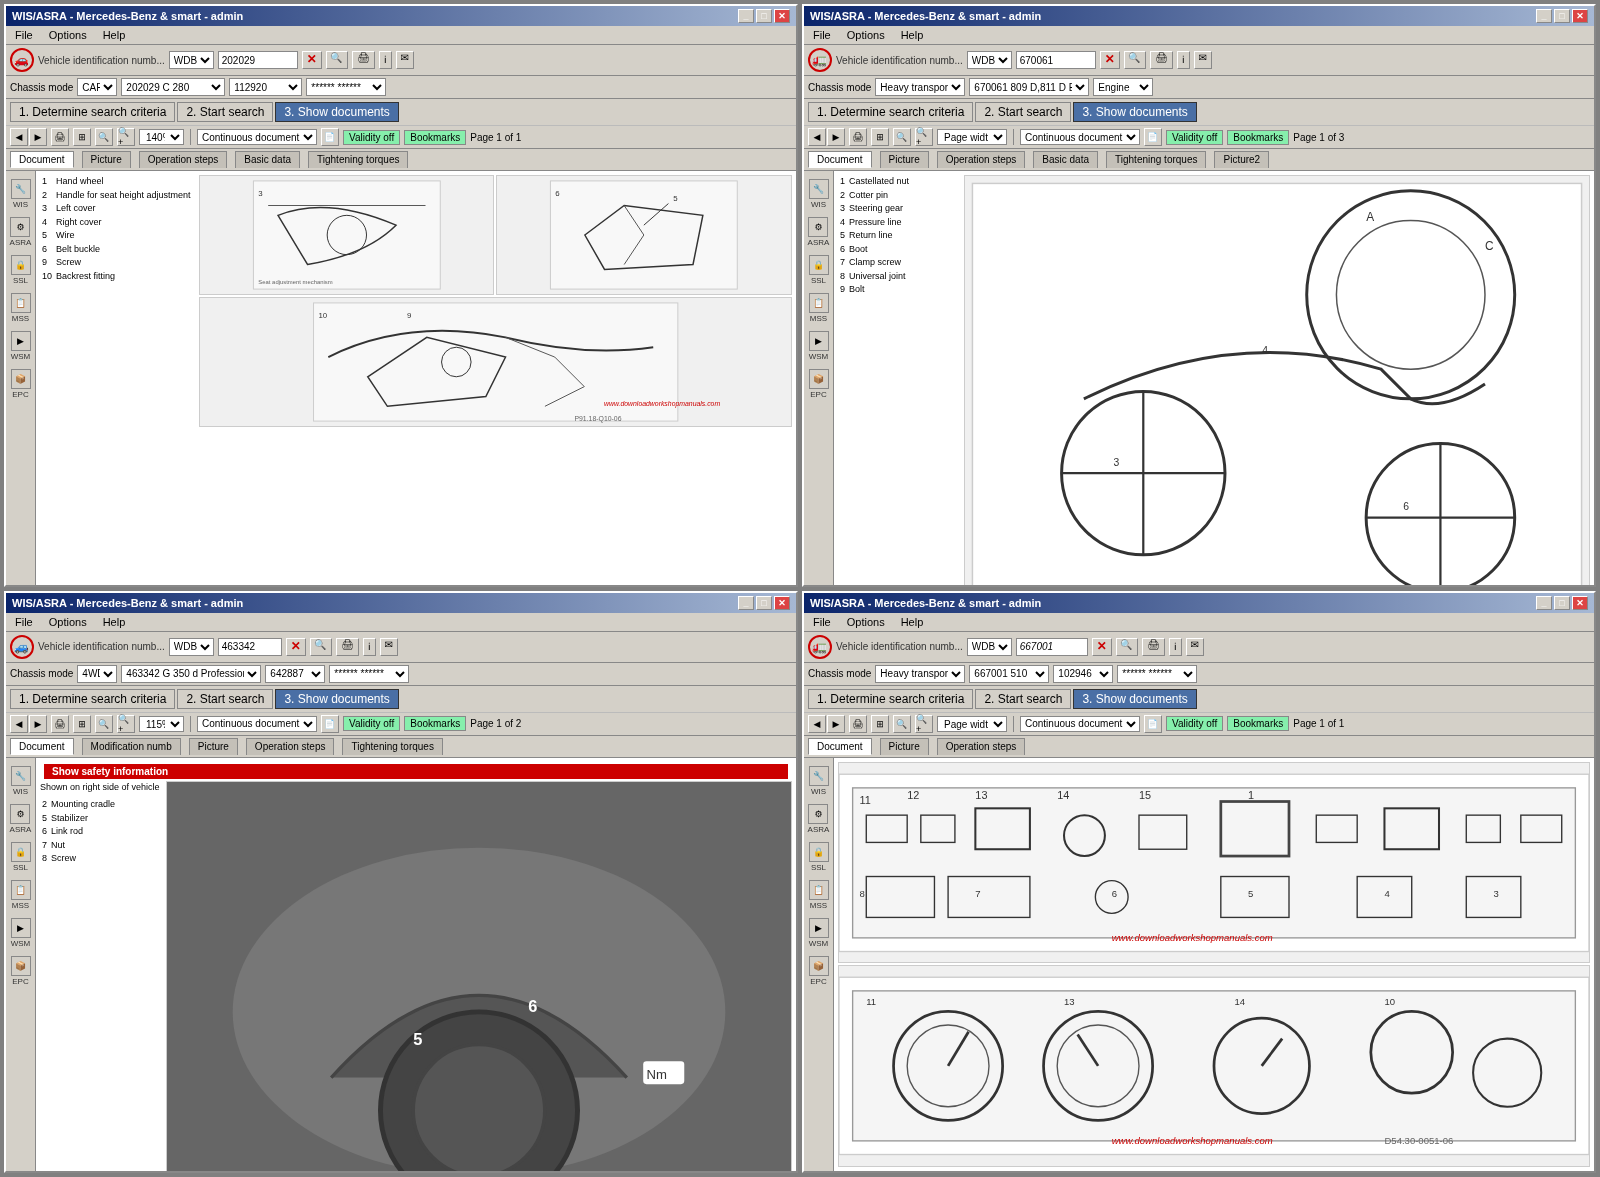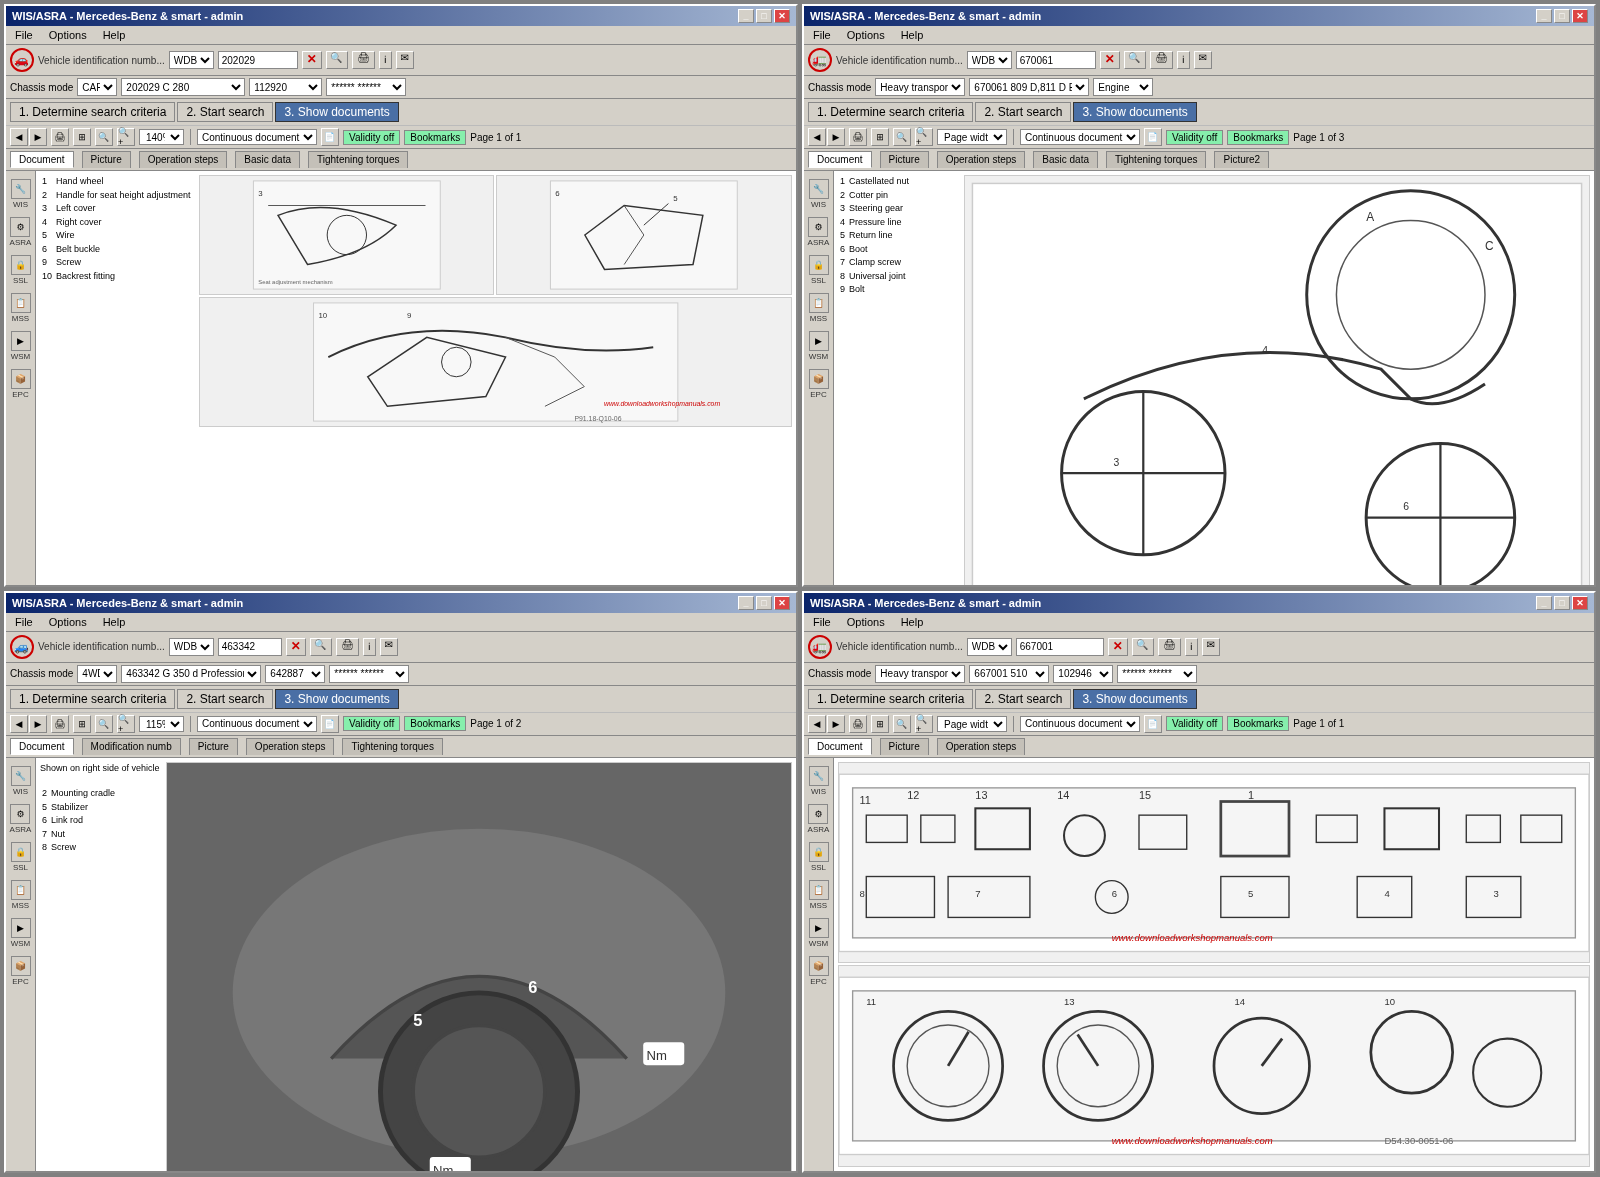--- a/index.html
+++ b/index.html
@@ -342,21 +342,21 @@
     <input class="toolbar-input" value="202029" style="width: 80px;">
     <div class="toolbar-btn"><span class="red-x">✕</span></div>
     <div class="toolbar-btn">🔍</div>
     <div class="toolbar-btn">🖨</div>
     <div class="toolbar-btn">ℹ</div>
     <div class="toolbar-btn">✉</div>
   </div>
   <div class="chassis-bar">
     <span>Chassis mode</span>
     <select class="toolbar-select" style="width:40px;"><option>CAR</option></select>
-    <select class="toolbar-select" style="width:124px;"><option>202029 C 280</option></select>
+    <select class="toolbar-select" style="width:104px;"><option>202029 C 280</option></select>
     <select class="toolbar-select" style="width:73px;"><option>112920</option></select>
     <select class="toolbar-select" style="width:80px;"><option>****** ******</option></select>
   </div>
   <div class="nav-steps">
     <button class="step-btn">1. Determine search criteria</button>
     <button class="step-btn">2. Start search</button>
     <button class="step-btn active">3. Show documents</button>
   </div>
   <div class="page-toolbar">
     <div class="nav-arrows">
@@ -740,23 +740,24 @@
       <div class="sidebar-icon">
         <div class="sidebar-icon-img">▶</div>
         <span class="sidebar-label">WSM</span>
       </div>
       <div class="sidebar-icon">
         <div class="sidebar-icon-img">📦</div>
         <span class="sidebar-label">EPC</span>
       </div>
     </div>
     <div class="doc-view">
+      <div class="safety-alert">Show safety information</div>
       <div class="doc-content">
         <div class="parts-list">
-          <p style="font-size:9px; margin-bottom:12px;">Shown on right side of vehicle</p>
+          <p style="font-size:9px; margin-bottom:4px;">Shown on right side of vehicle</p>
           <table>
             <tbody>
                 <tr>
                   <td>2</td>
                   <td>Mounting cradle</td>
                 </tr>
             <tr>
                   <td>5</td>
                   <td>Stabilizer</td>
                 </tr>
@@ -815,21 +816,21 @@
     <span class="menu-item">File</span>
     <span class="menu-item">Options</span>
     <span class="menu-item">Help</span>
   </div>
   <div class="toolbar">
     <div class="icon-circle" style="width:24px;height:24px;font-size:12px;">🚛</div>
     <span class="toolbar-label">Vehicle identification numb...</span>
     <select class="toolbar-select" style="width:45px;">
       <option>WDB</option>
     </select>
-    <input class="toolbar-input" value="667001" style="width: 88px;">
+    <input class="toolbar-input" value="667001" style="width: 72px; font-style: italic;">
     <div class="toolbar-btn"><span class="red-x">✕</span></div>
     <div class="toolbar-btn">🔍</div>
     <div class="toolbar-btn">🖨</div>
     <div class="toolbar-btn">ℹ</div>
     <div class="toolbar-btn">✉</div>
   </div>
   <div class="chassis-bar">
     <span>Chassis mode</span>
     <select class="toolbar-select" style="width:90px;"><option>Heavy transporter</option></select>
     <select class="toolbar-select" style="width:80px;"><option>667001 510</option></select>

